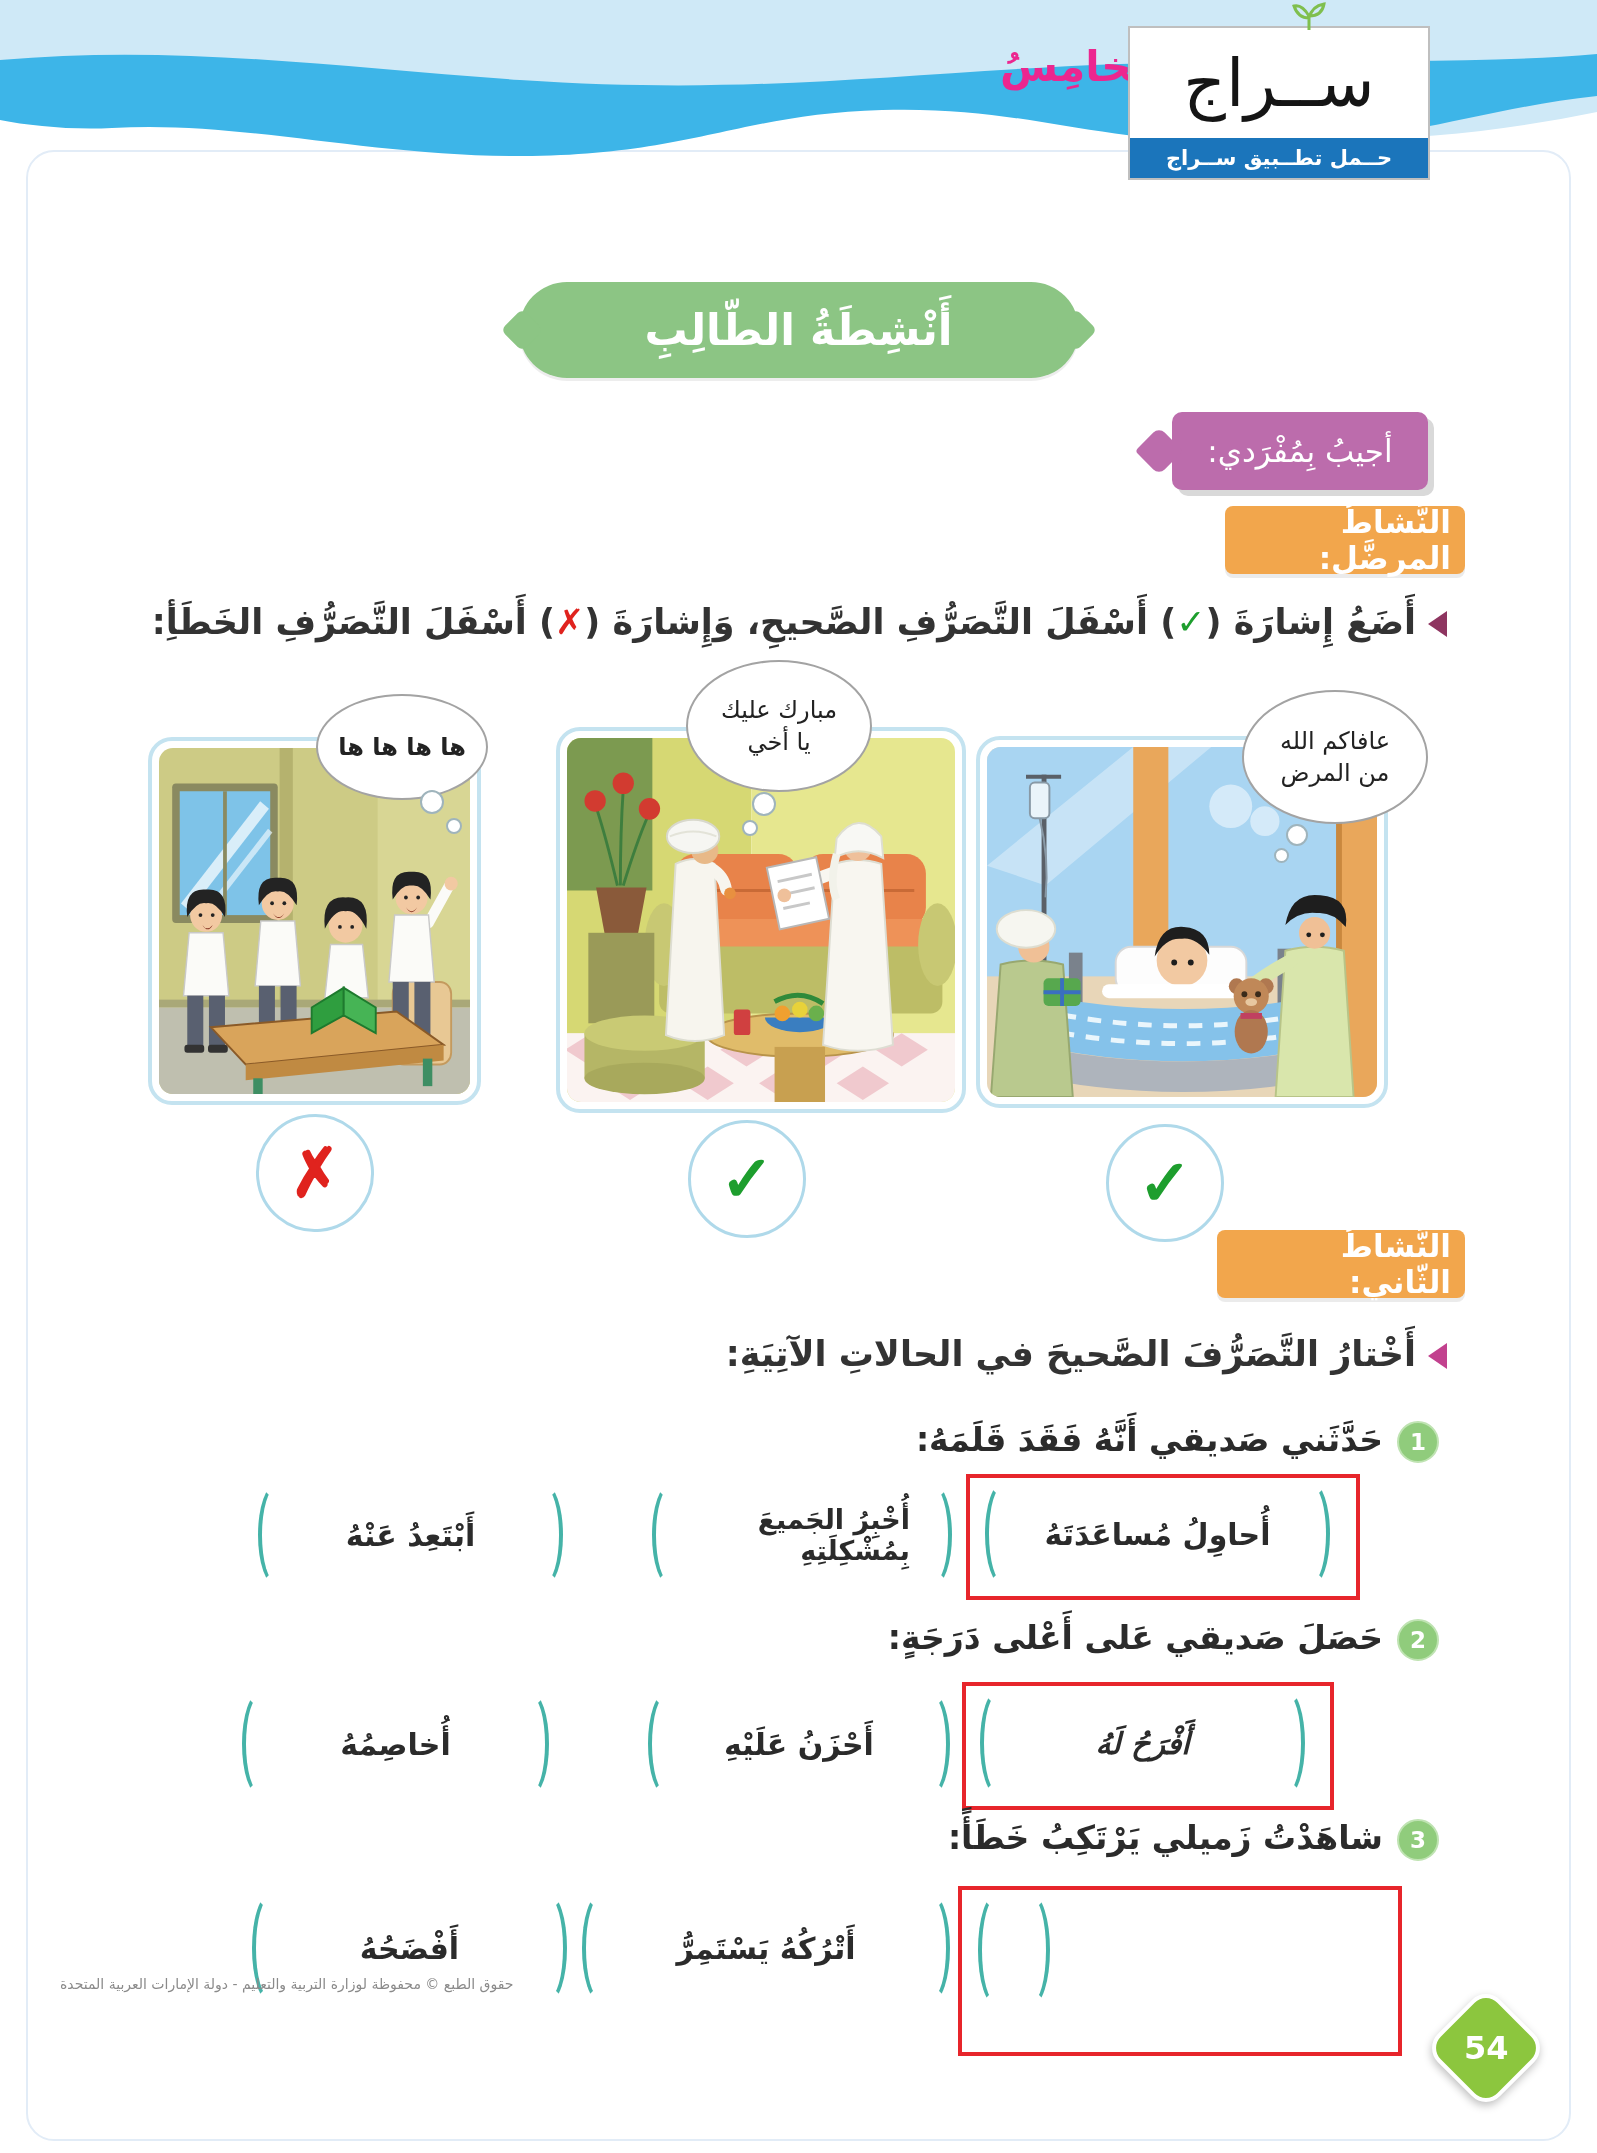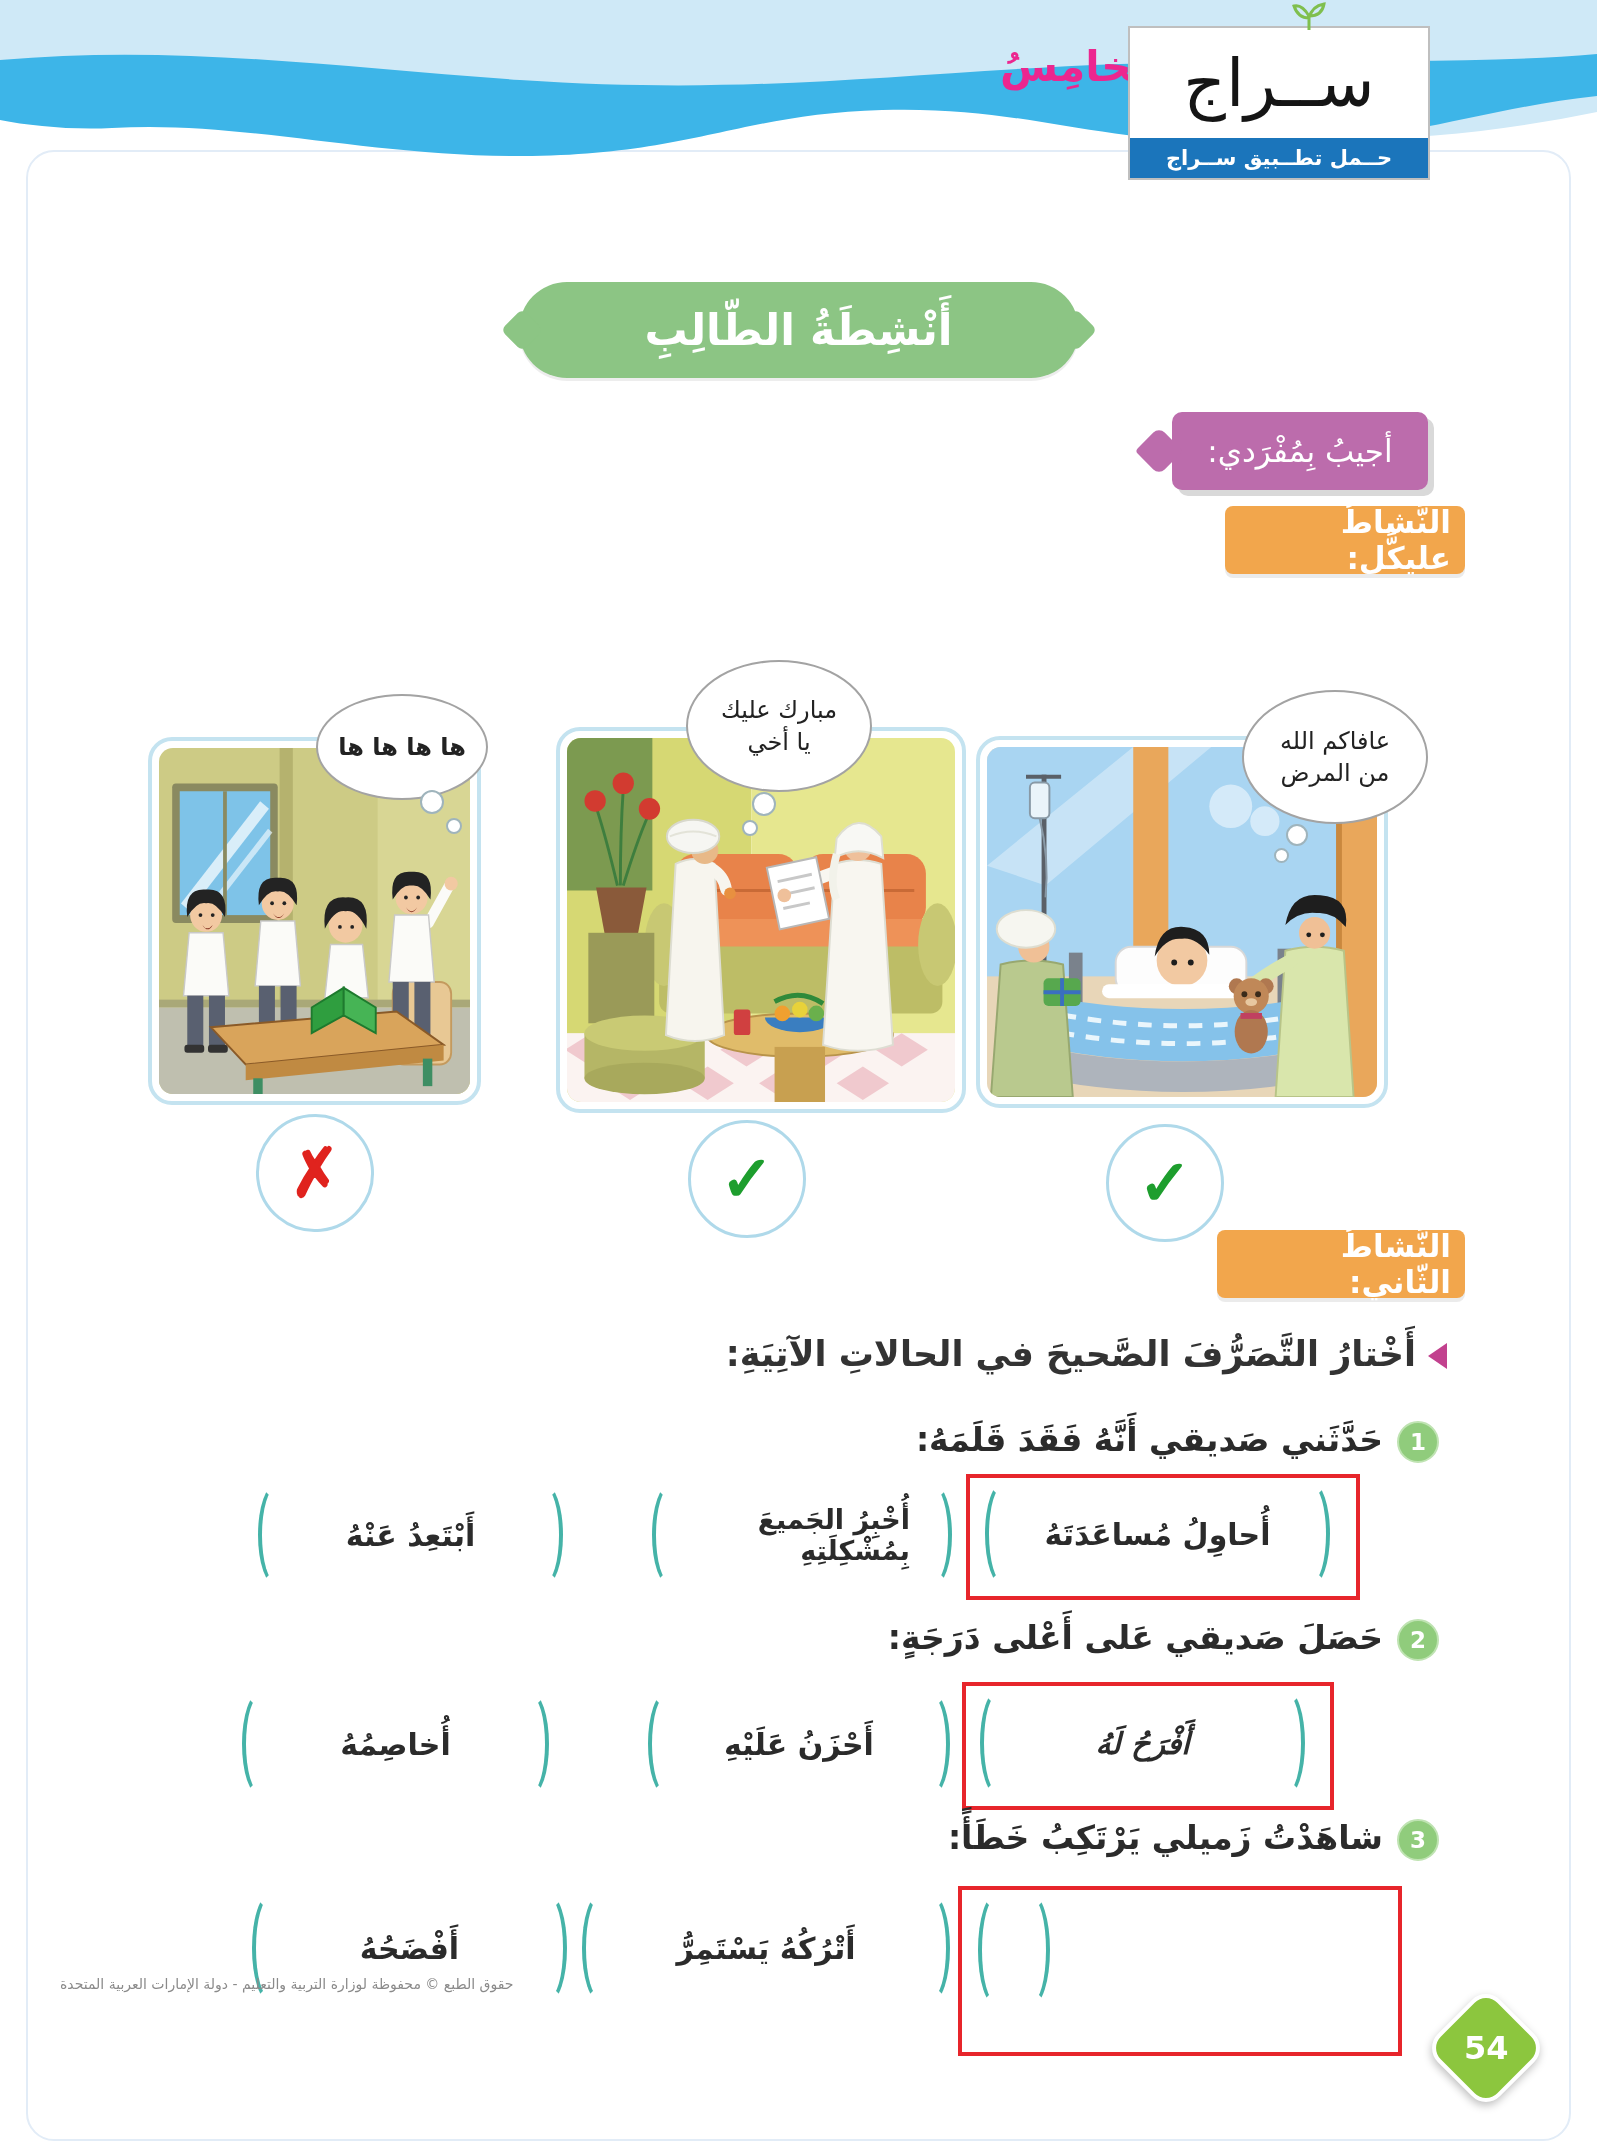--- a/index.html
+++ b/index.html
@@ -132,22 +132,25 @@
   <svg class="sprout" width="34" height="28" viewBox="0 0 34 28">
     <path d="M17,28 V14 Q10,2 2,4 Q6,16 17,16 Q20,4 32,2 Q30,14 17,14" fill="none" stroke="#7FBF4E" stroke-width="3" stroke-linecap="round"></path>
   </svg>
   <div class="siraj-box">
     <div class="siraj-logo">ســراج</div>
     <div class="siraj-strip">حــمل تطــبيق ســراج</div>
   </div>
 
   <div class="banner">أَنْشِطَةُ الطّالِبِ</div>
   <div class="prompt-pill">أجيبُ بِمُفْرَدي:</div>
-  <div class="act-label one">النَّشاطُ عليكَّل:</div>
-
+  <div class="act-label one">النَّشاطُ المرضَّل:</div>
+
+  <div class="instr" style="top:598px;">
+    <span class="bullet maroon"></span><span>أَضَعُ إِشارَةَ (</span><span class="ck">✓</span><span>) أَسْفَلَ التَّصَرُّفِ الصَّحيحِ، وَإِشارَةَ (</span><span class="cr">✗</span><span>) أَسْفَلَ التَّصَرُّفِ الخَطَأِ:</span>
+  </div>
 
   <div class="card card1">
     <svg viewBox="0 0 330 352" preserveAspectRatio="none">
       <rect width="330" height="352" fill="#CDCB85"></rect>
       <rect x="232" width="98" height="352" fill="#D8D694"></rect>
       <rect x="128" y="0" width="14" height="262" fill="#B5B26E"></rect>
       <rect y="256" width="330" height="8" fill="#A9A878"></rect>
       <rect y="264" width="330" height="88" fill="#BFBFAF"></rect>
       <rect x="14" y="36" width="112" height="142" rx="4" fill="#8A8A60"></rect>
       <rect x="22" y="44" width="96" height="126" fill="#7EC3E8"></rect>

